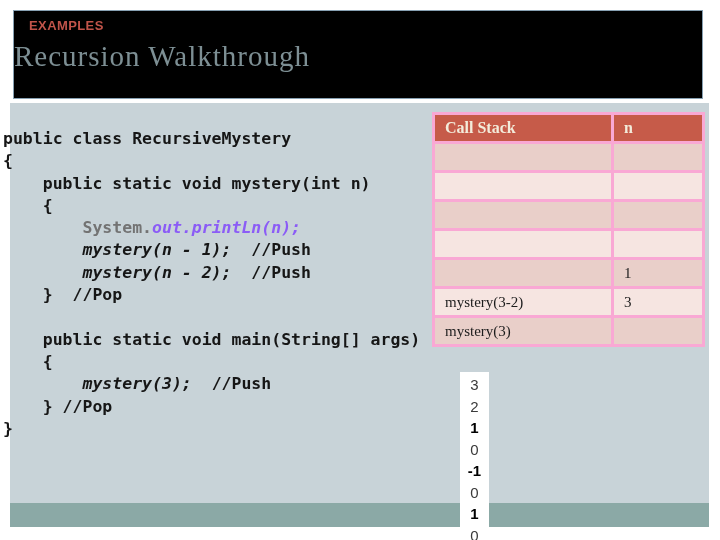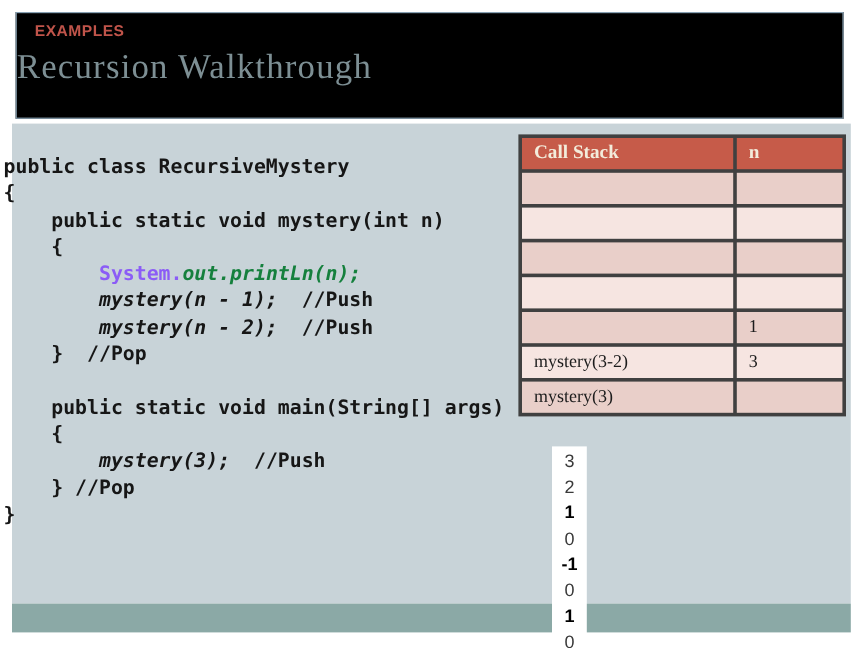--- a/index.html
+++ b/index.html
@@ -31,27 +31,27 @@
     background:#8ba9a6;
   }
   
   .code-block{
     position:absolute;left:3px;top:105px;
     font-family:"DejaVu Sans Mono",monospace;
     font-size:16.5px;font-weight:bold;color:#161616;margin-top:24px;
   }
   .code-line{height:22.3px;white-space:pre;}
   .c-k {color:#161616;}
-  .c-r {color:#8b5cf6;}
-  .c-ri{color:#15803d;font-style:italic;}
+  .c-r {color:#737373;}
+  .c-ri{color:#8b5cf6;font-style:italic;}
   .c-bi{color:#161616;font-style:italic;}
   
   .stack-table{
     position:absolute;left:432px;top:112px;
-    border-collapse:separate;border-spacing:3px;background:#404040;
+    border-collapse:separate;border-spacing:3px;background:#f9a8d4;
     font-family:"Liberation Serif",serif;
   }
   .stack-table th{
     background:#c65b49;color:#f3ecdb;font-size:16px;font-weight:bold;
     text-align:left;padding:0 0 0 10px;height:26px;
   }
   .stack-table td{
     font-size:15px;color:#1c1c1c;text-align:left;
     padding:0 0 0 10px;height:26px;
   }

